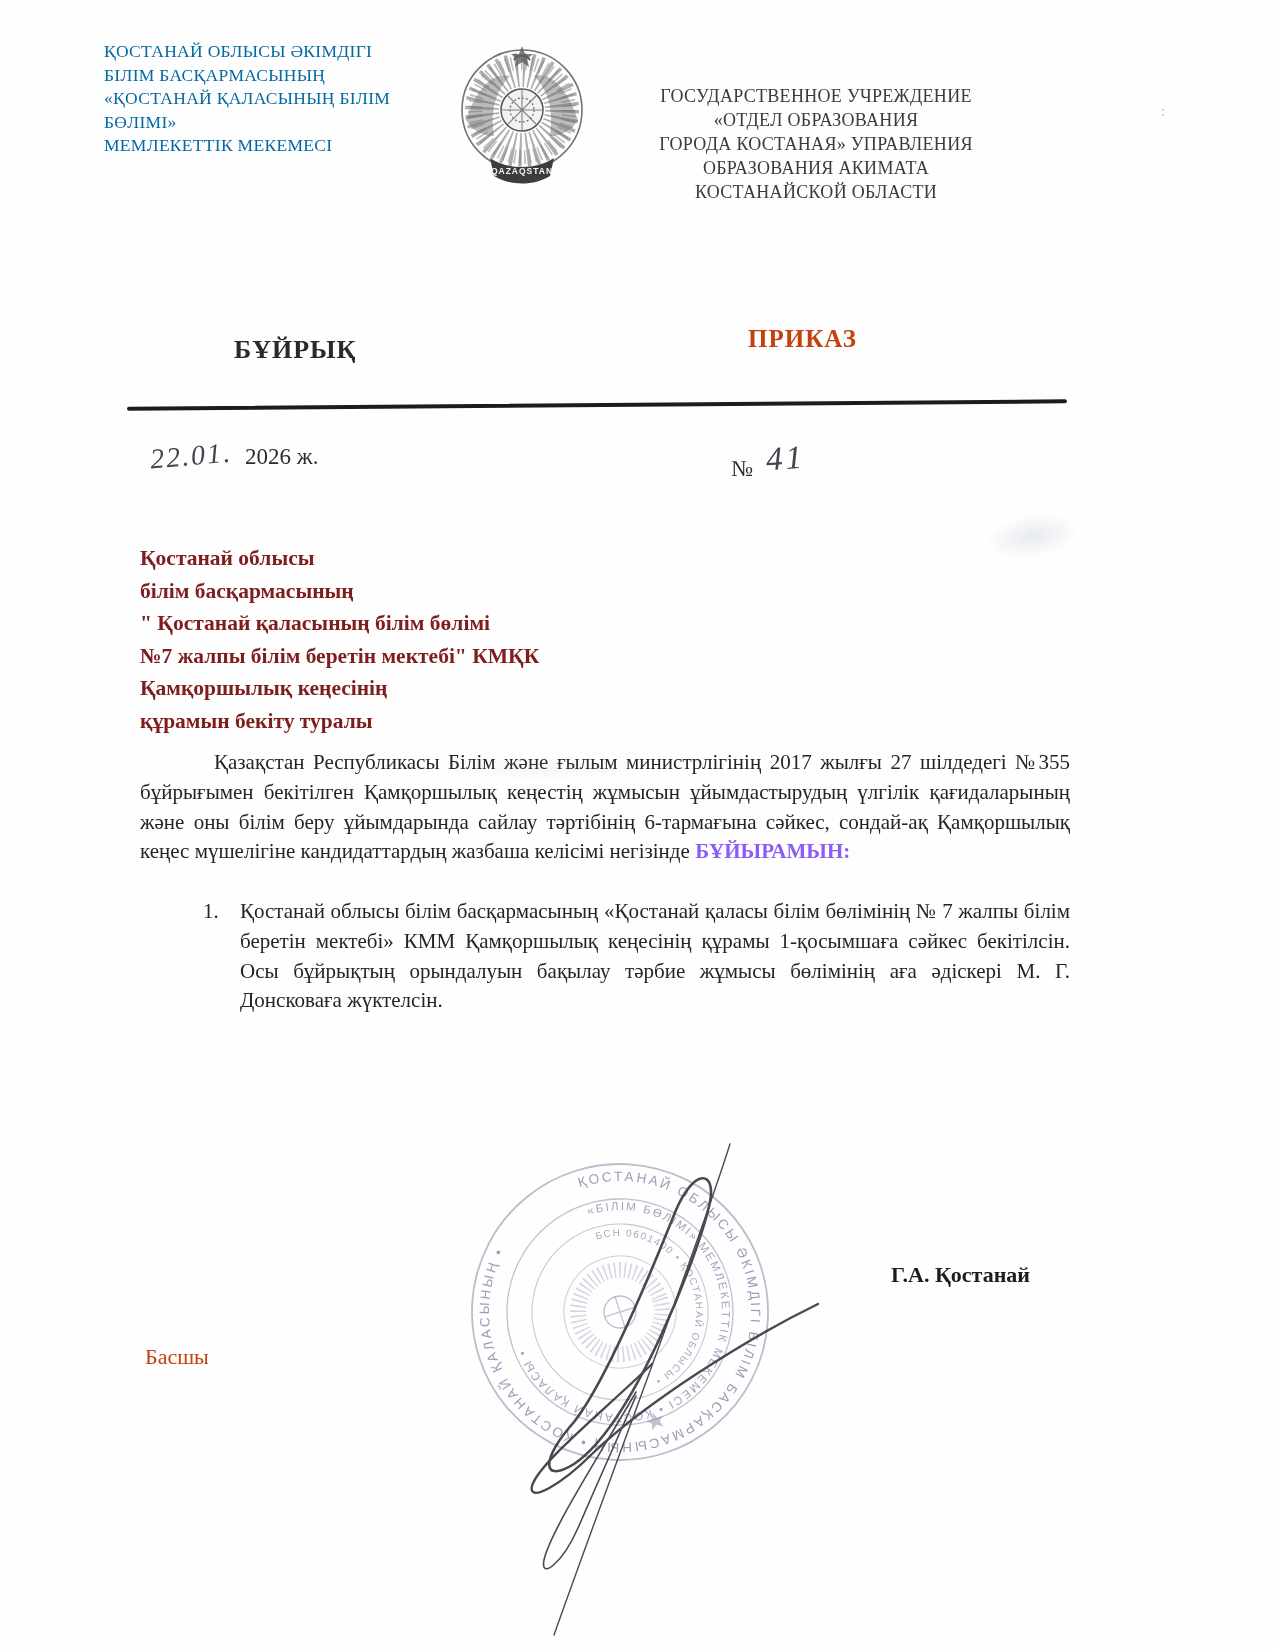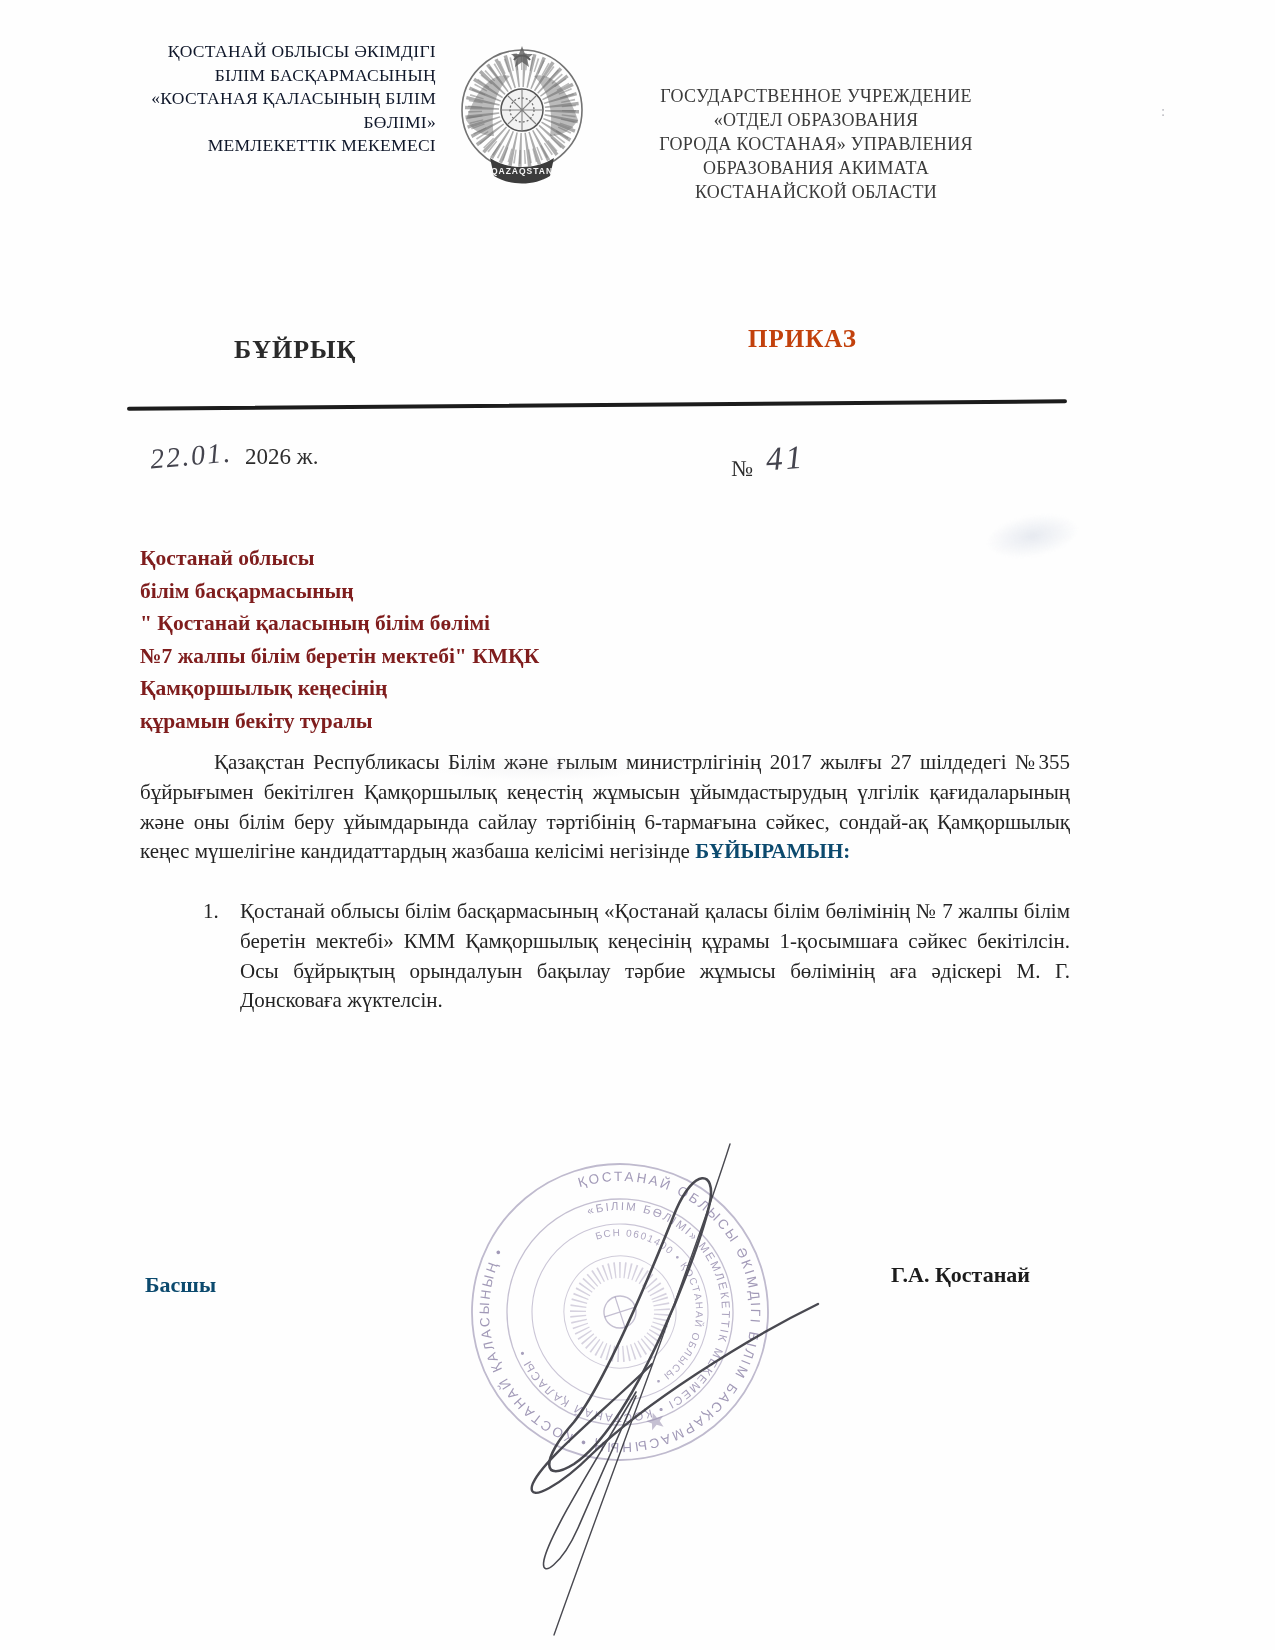--- a/index.html
+++ b/index.html
@@ -6,23 +6,23 @@
   .page{
     position:relative;
     width:1275px;height:1650px;
     background:#fefefe;
     overflow:hidden;
     font-family:"Liberation Serif", serif;
     color:#1e1e1e;
   }
   
   .org-left{
-    position:absolute;left:96px;top:40px;width:340px;
-    text-align:right;font-size:17.5px;line-height:23.5px;
-    color:#0f172a;letter-spacing:.3px;
+    position:absolute;left:104px;top:40px;width:340px;
+    text-align:left;font-size:17.5px;line-height:23.5px;
+    color:#0369a1;letter-spacing:.3px;
   }
   .org-right{
     position:absolute;left:612px;top:36px;width:408px;
     text-align:center;font-size:18px;line-height:24px;
     color:#3b3b3b;letter-spacing:.3px;margin-top:48px;
   }
   .org-line{white-space:nowrap;}
   .emblem{position:absolute;left:452px;top:24px;}
   
   .title-kk{position:absolute;left:214px;top:335px;font-size:26px;font-weight:700;letter-spacing:1px;color:#2a2a2a;margin-left:20px;}
@@ -48,29 +48,29 @@
   .addressee{
     position:absolute;left:140px;top:542px;width:560px;
     font-size:21.5px;font-weight:700;line-height:32.5px;color:#7f1d1d;
   }
   
   .body-par{
     position:absolute;left:140px;top:748px;width:930px;
     font-size:21px;line-height:29.8px;text-align:justify;
     text-indent:74px;color:#242424;
   }
-  .decree{font-weight:700;color:#0c4a6e;}
+  .decree{font-weight:700;color:#8b5cf6;}
   .order-list{
     position:absolute;left:140px;top:897px;width:930px;
     font-size:21px;line-height:29.8px;color:#242424;
   }
   .list-item{position:relative;padding-left:100px;text-align:justify;}
   .list-marker{position:absolute;left:63px;top:0;}
   
-  .sign-title{position:absolute;left:145px;top:1272px;font-size:22px;font-weight:700;color:#0c4a6e;}
+  .sign-title{position:absolute;left:145px;top:1344px;font-size:22px;font-weight:400;color:#c2410c;}
   .sign-name{position:absolute;left:891px;top:1262px;font-size:22px;font-weight:700;color:#1c1c1c;}
   .stamp-wrap{position:absolute;left:438px;top:1132px;}
   
   .smudge-a{
     position:absolute;left:985px;top:515px;width:95px;height:42px;
     background:radial-gradient(ellipse at center, rgba(170,182,205,.28), rgba(170,182,205,0) 70%);
     transform:rotate(-10deg);filter:blur(1px);
   }
   .smudge-b{
     position:absolute;left:1156px;top:106px;width:14px;height:22px;
@@ -82,21 +82,21 @@
   }
 </style>
 </head>
 <body>
 
 <div class="page">
 
   <div class="org-left">
     <div class="org-line">ҚОСТАНАЙ ОБЛЫСЫ ӘКІМДІГІ</div>
     <div class="org-line">БІЛІМ БАСҚАРМАСЫНЫҢ</div>
-    <div class="org-line">«КОСТАНАЯ  ҚАЛАСЫНЫҢ   БІЛІМ</div>
+    <div class="org-line">«ҚОСТАНАЙ  ҚАЛАСЫНЫҢ   БІЛІМ</div>
     <div class="org-line">БӨЛІМІ»</div>
     <div class="org-line">МЕМЛЕКЕТТІК МЕКЕМЕСІ</div>
   </div>
 
   <div class="emblem">
     <svg width="140" height="172" viewBox="0 0 140 172" xmlns="http://www.w3.org/2000/svg">
 
       <circle cx="70" cy="86" r="60" fill="none" stroke="#5a5a5a" stroke-width="1.6" opacity=".85"></circle>
       <circle cx="70" cy="86" r="40" fill="none" stroke="#6a6a6a" stroke-width="34" stroke-dasharray="2.5 4.5" opacity=".55"></circle>
       <circle cx="70" cy="86" r="47" fill="none" stroke="#777" stroke-width="14" stroke-dasharray="1.5 3.5" opacity=".5"></circle>

